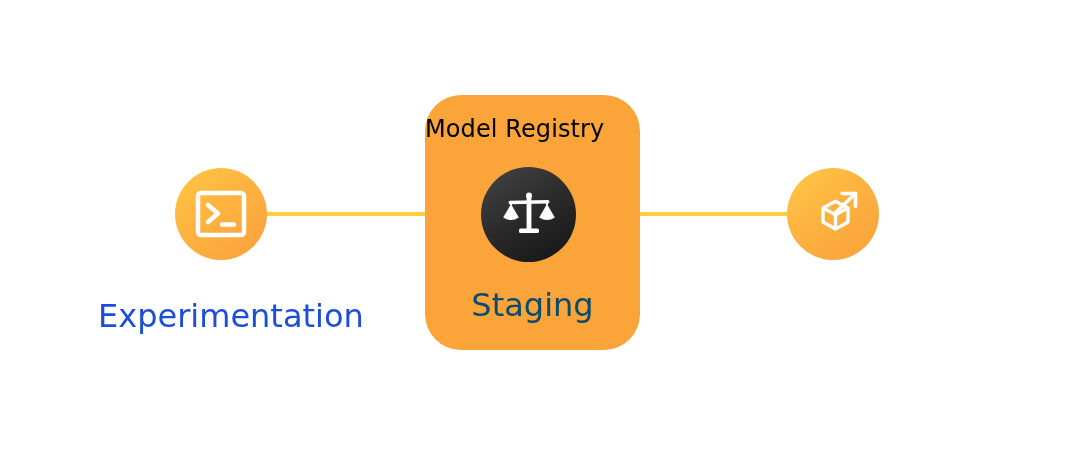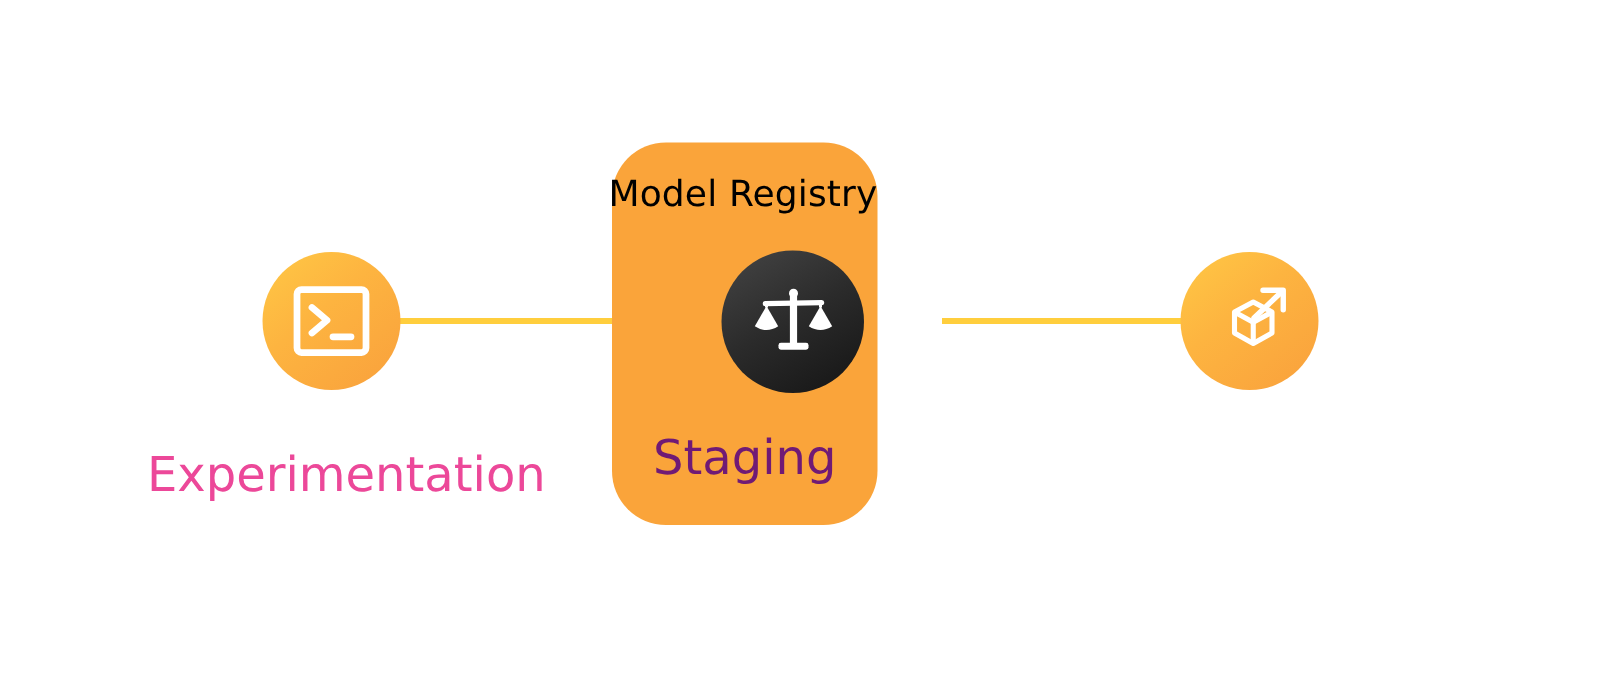--- a/index.html
+++ b/index.html
@@ -29,30 +29,30 @@
     background: #FFCE3D;
     top: 212px;
     z-index: 1;
   }
   .connector-left  { left: 262px; width: 178px; }
   .connector-right { left: 628px; width: 178px; }
 
   
   .stage-card {
     position: absolute;
-    left: 408px;
+    left: 425px;
     top: 95px;
-    width: 177px;
+    width: 215px;
     height: 255px;
     background: #FAA43A;
     border-radius: 36px;
     z-index: 2;
     display: flex;
     flex-direction: column;
-    align-items: flex-end;
+    align-items: flex-start;
   }
   .card-title {
     margin-top: 22px;
     font-size: 24px;
     color: #000000;
     letter-spacing: 0.1px;
     line-height: 1;
     white-space: nowrap;
   }
 
@@ -93,39 +93,39 @@
     position: absolute;
     left: 481px;
     top: 167px;
     z-index: 4;
   }
 
   
   .node-label {
     position: absolute;
     font-size: 32px;
-    color: #ec4899;
+    color: #1d4ed8;
     white-space: nowrap;
     top: 297px;
     z-index: 3;
   }
   .label-experimentation {
     left: 98px;
   }
   .label-production {
     left: 760px;
   }
   .label-staging {
     position: absolute;
     left: 0;
     right: 0;
     text-align: center;
     bottom: 26px;
     font-size: 32px;
-    color: #701a75;
+    color: #0c4a6e;
     white-space: nowrap;
   }
 
   svg { display: block; }
 </style>
 </head>
 <body>
 
 <div class="diagram">
 

